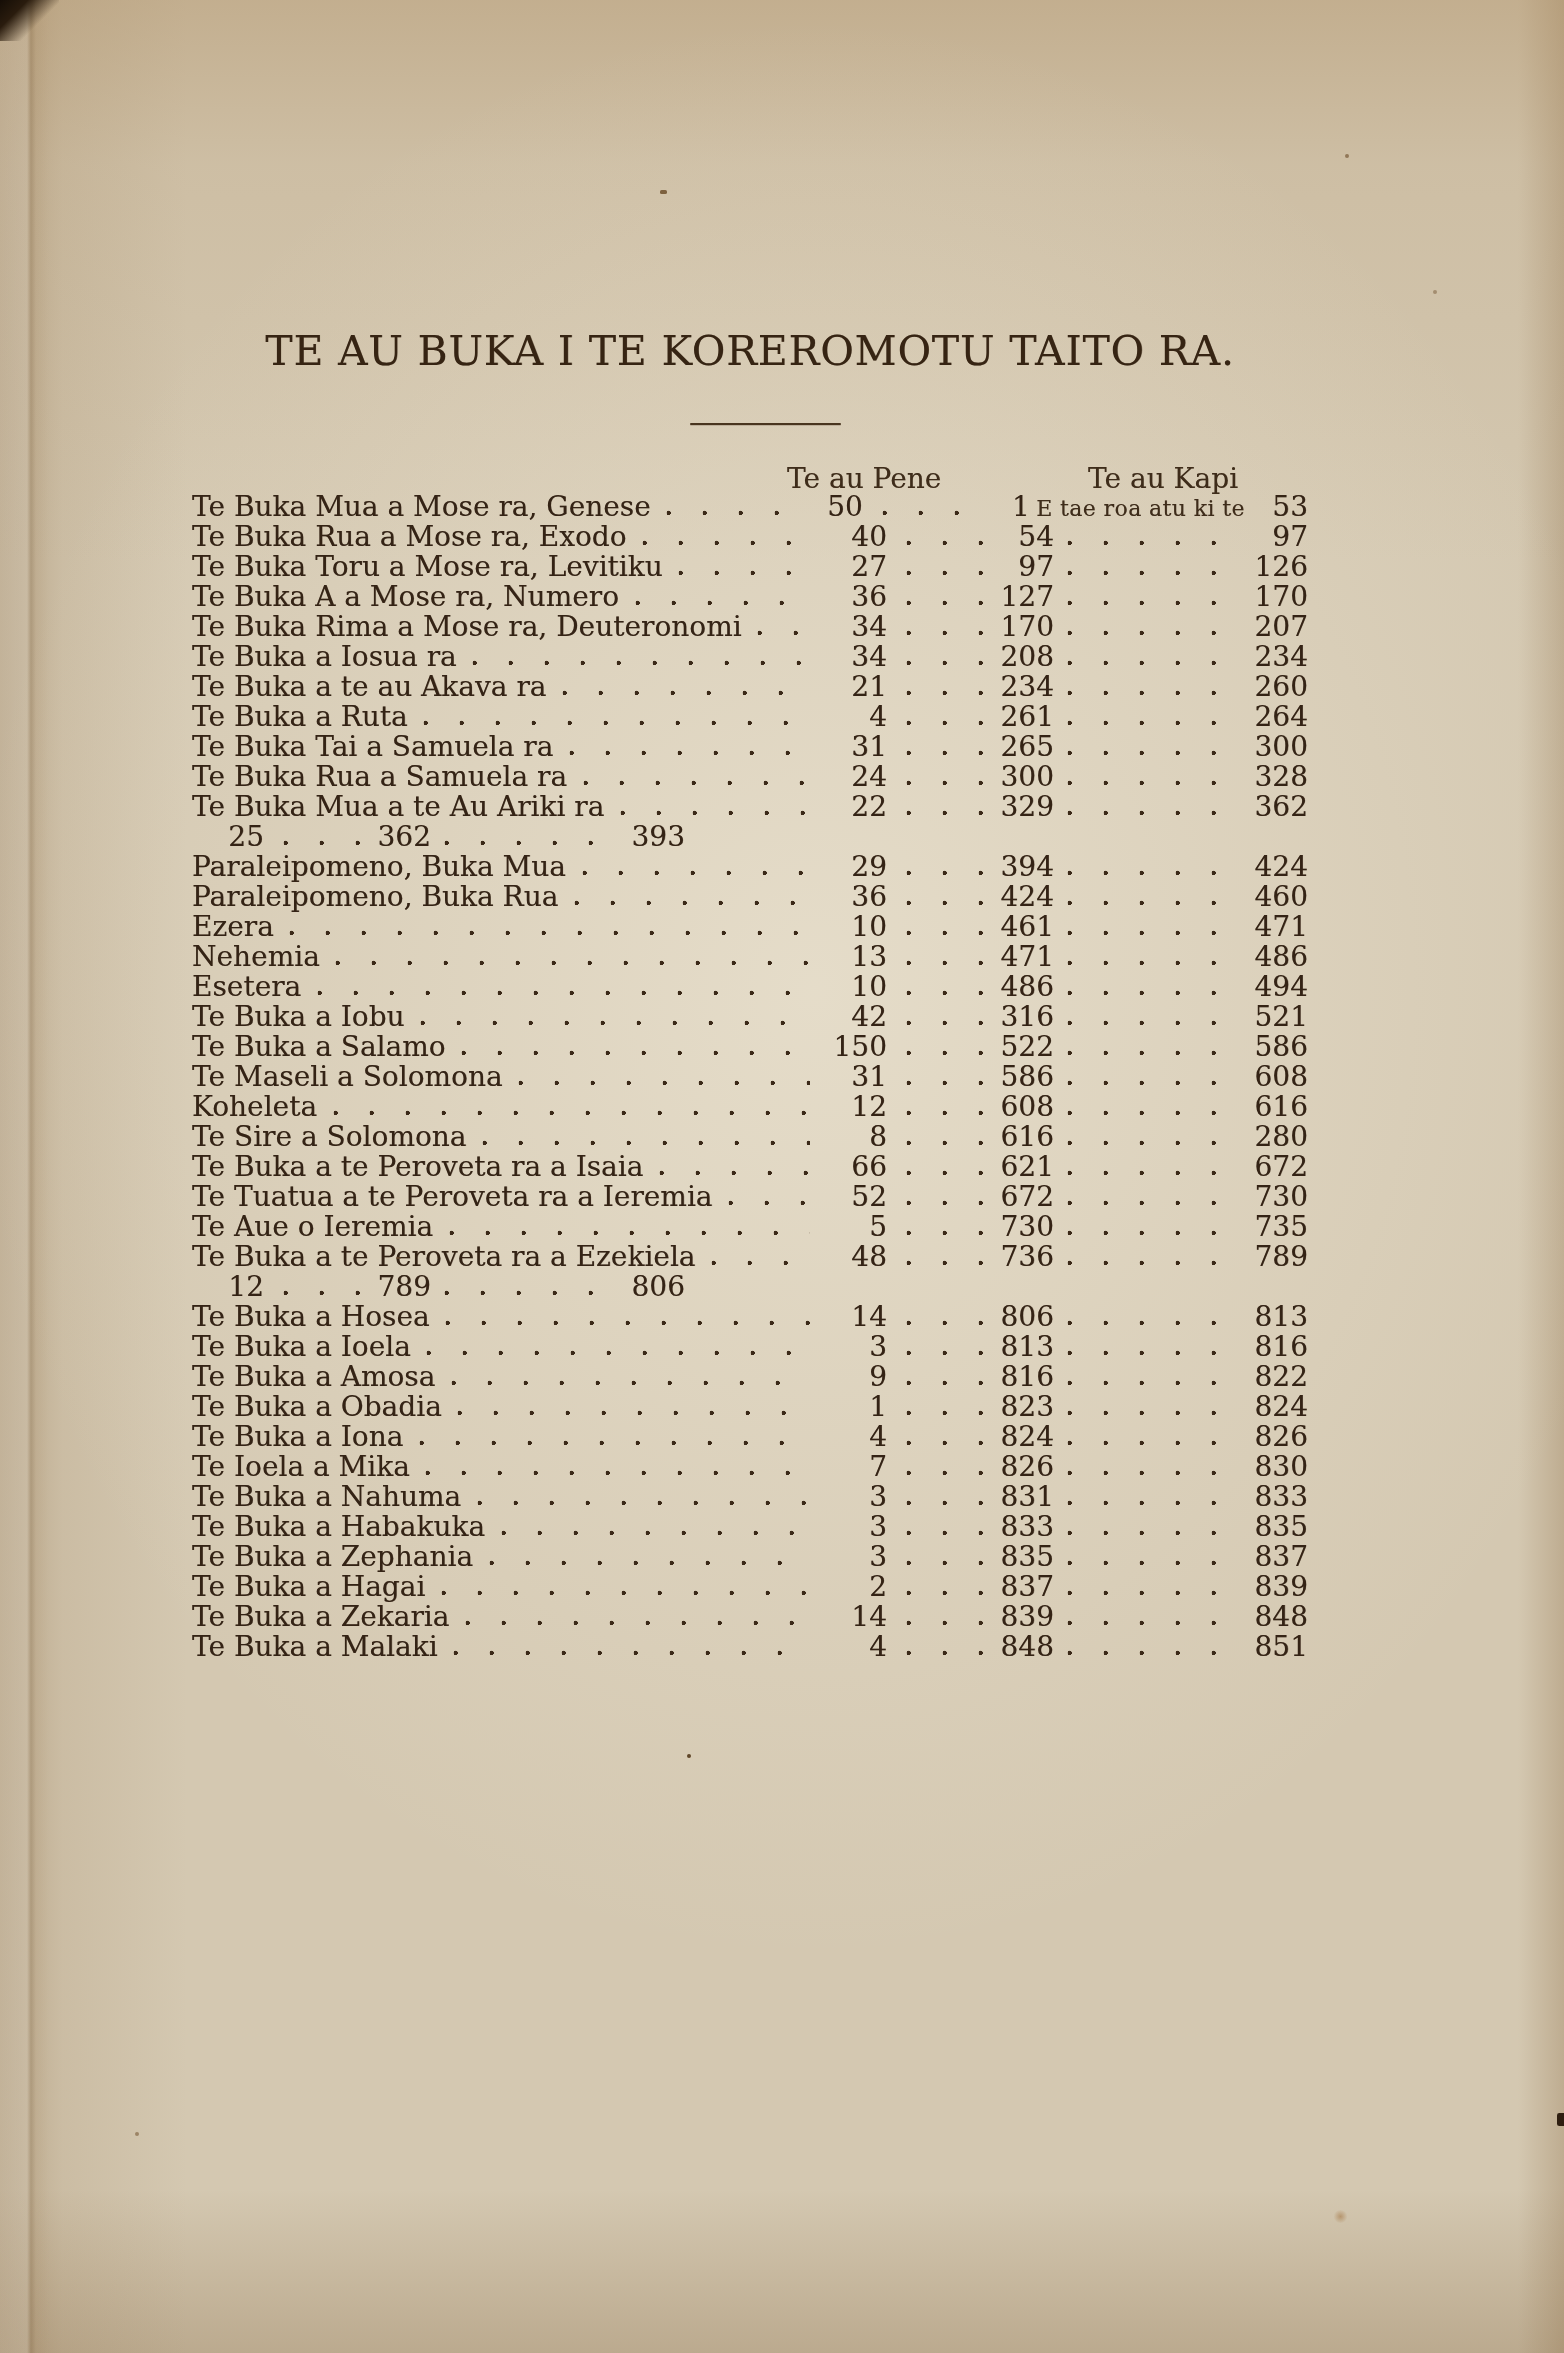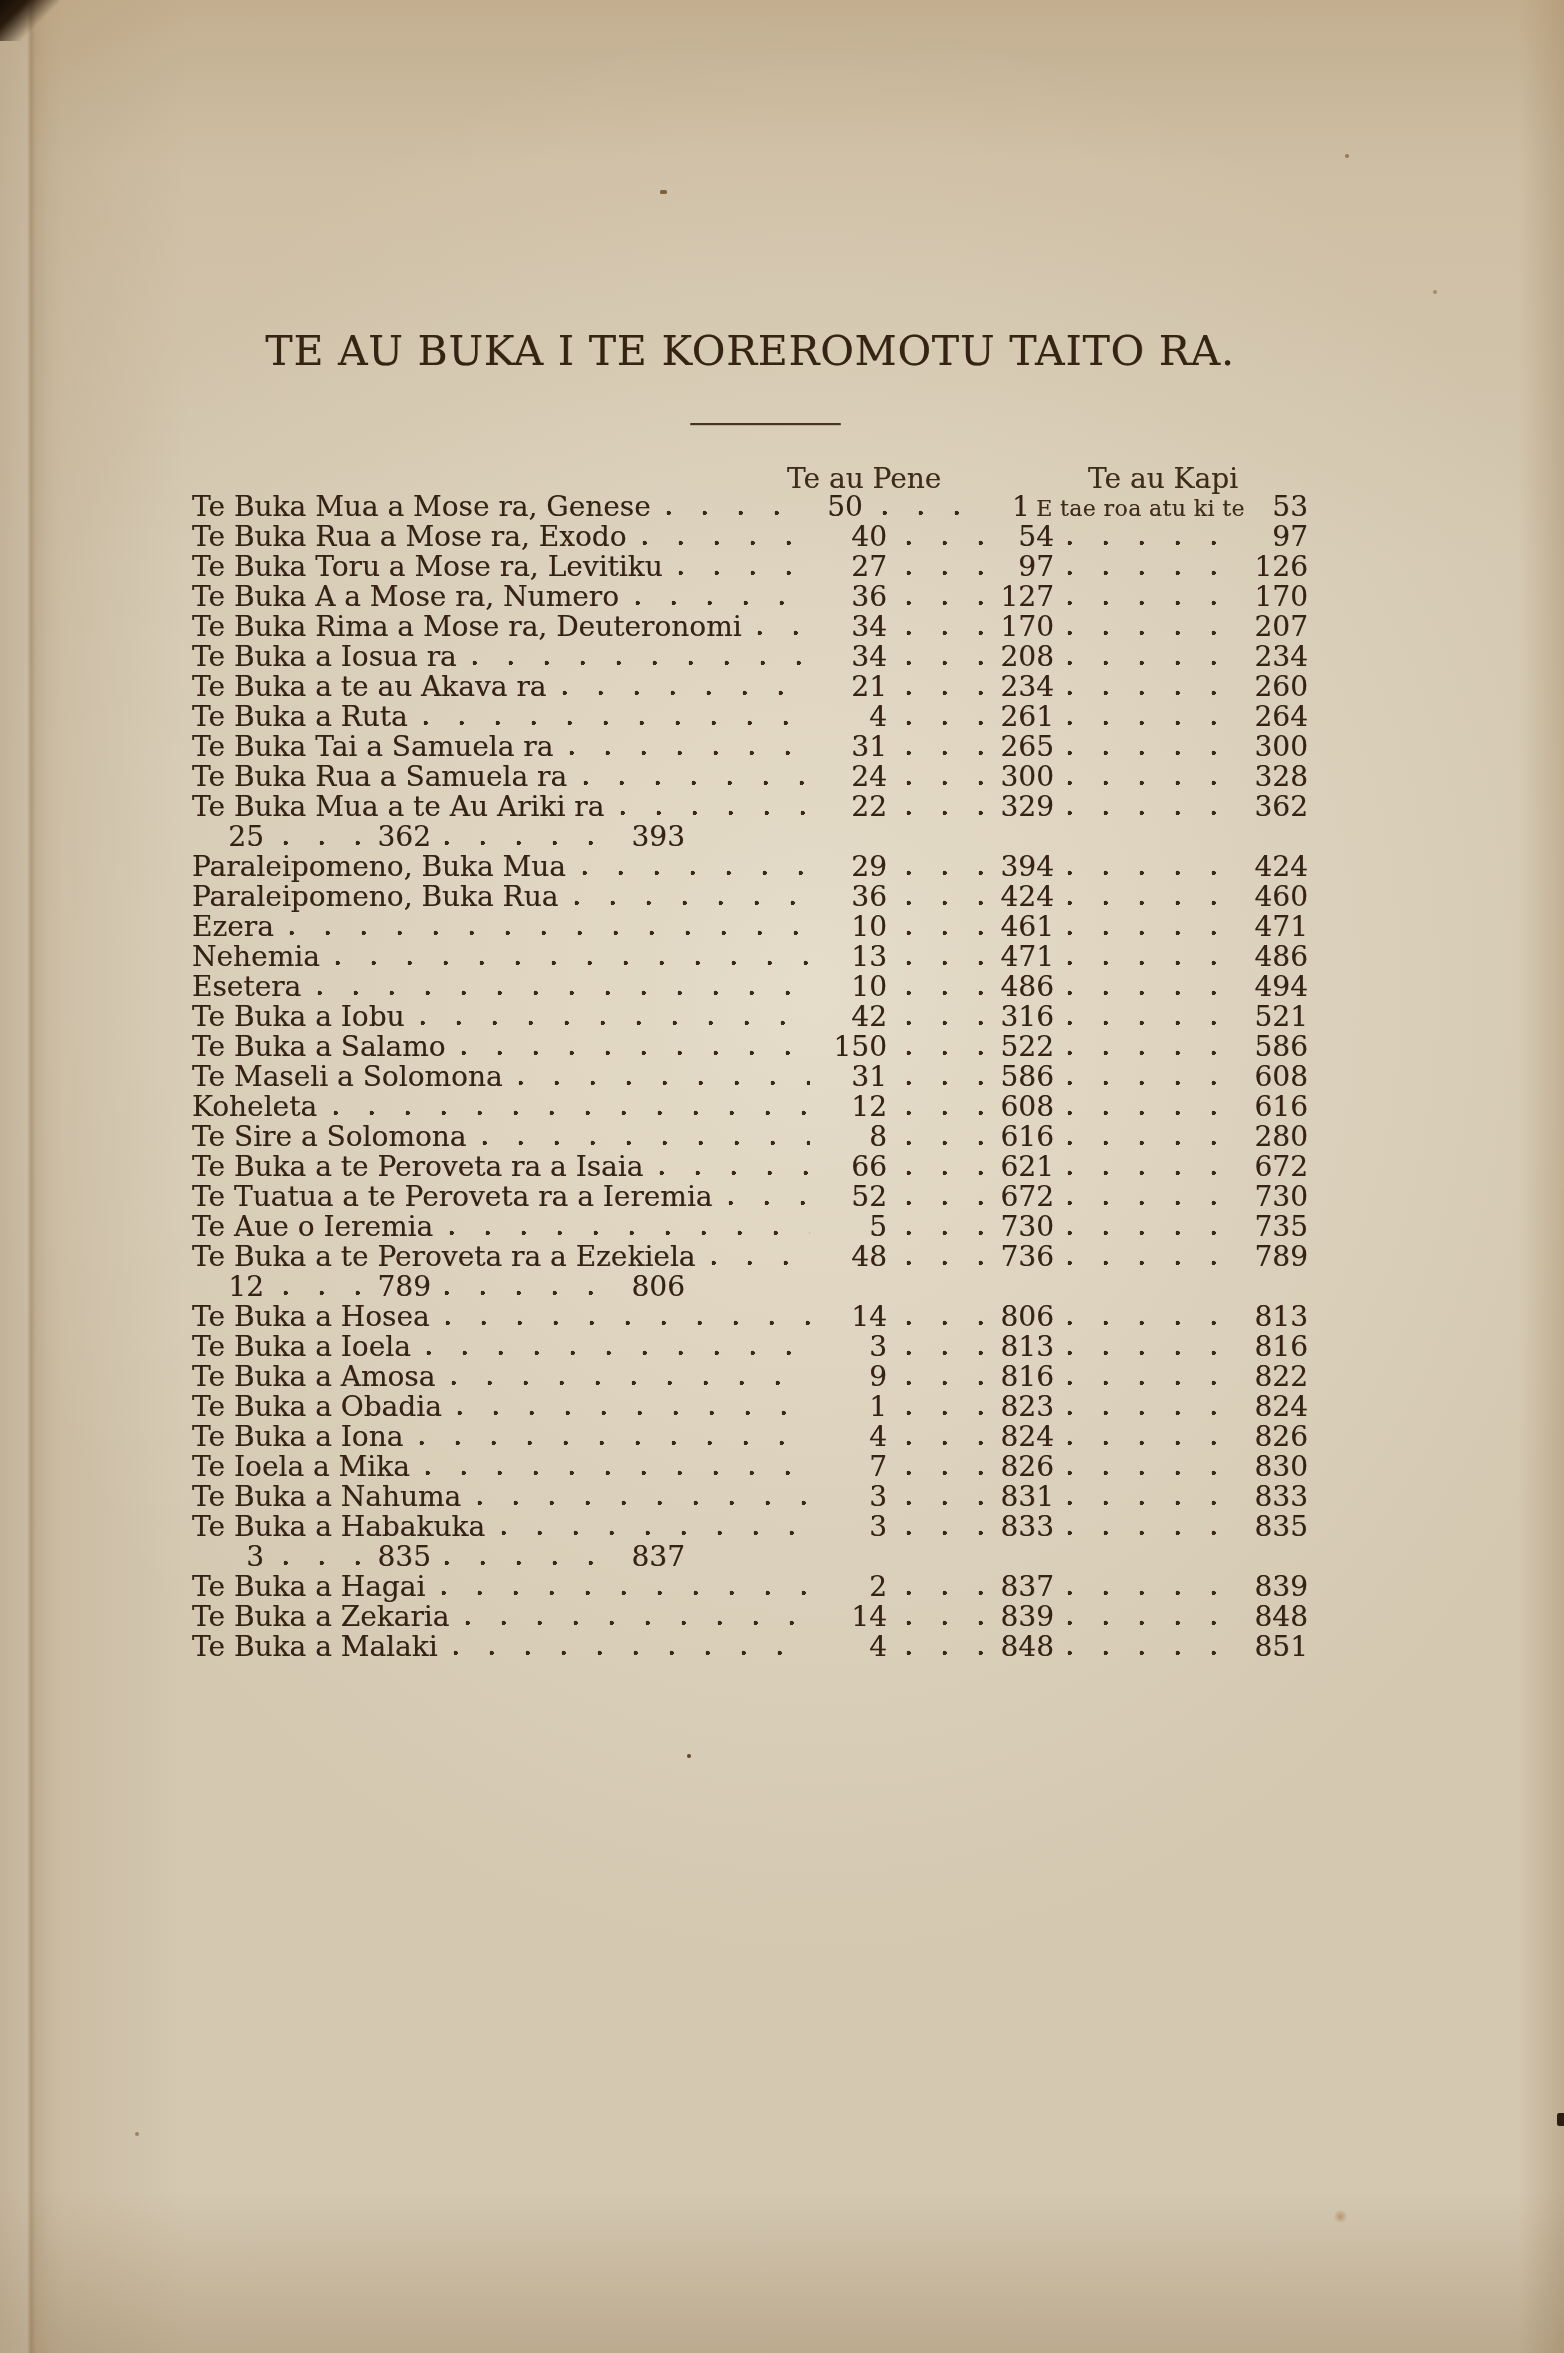--- a/index.html
+++ b/index.html
@@ -486,20 +486,24 @@
           <span class="bkname">Te Buka a Habakuka</span>
           <span class="lead"></span>
         </span>
         <span class="cchap">3</span>
         <span class="clead2"></span>
         <span class="cp1">833</span>
         <span class="clead3"></span>
         <span class="cp2">835</span>
       </div>
       <div class="toc-row">
+        <span class="namewrap">
+          <span class="bkname">Te Buka a Zephania</span>
+          <span class="lead"></span>
+        </span>
         <span class="cchap">3</span>
         <span class="clead2"></span>
         <span class="cp1">835</span>
         <span class="clead3"></span>
         <span class="cp2">837</span>
       </div>
       <div class="toc-row">
         <span class="namewrap">
           <span class="bkname">Te Buka a Hagai</span>
           <span class="lead"></span>

